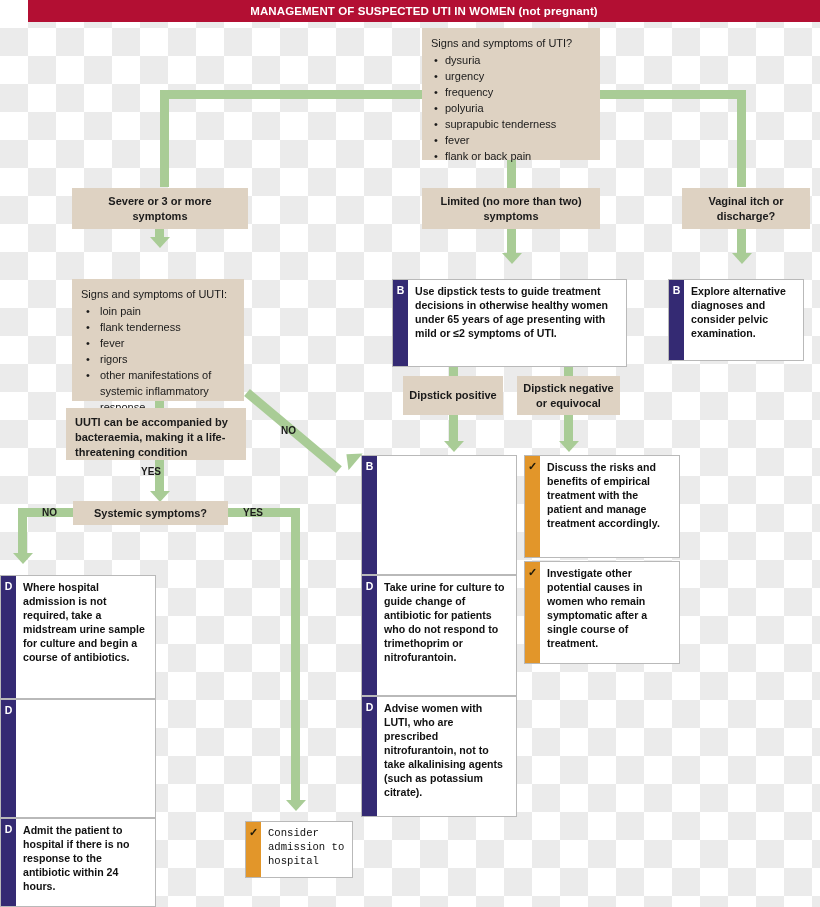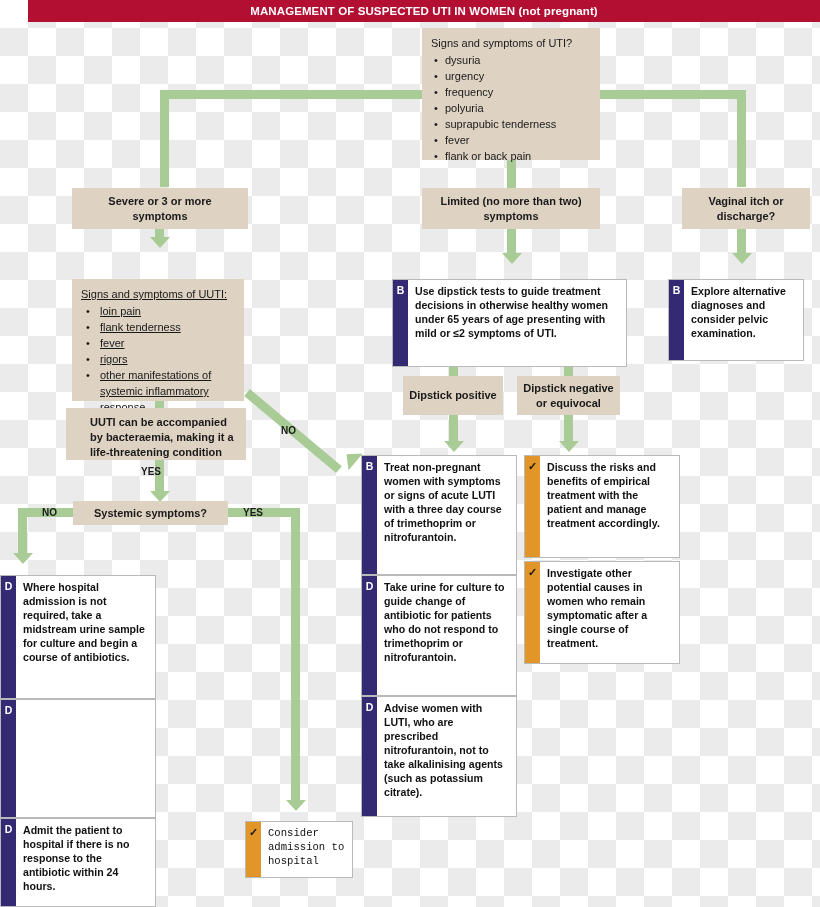--- a/index.html
+++ b/index.html
@@ -57,21 +57,21 @@
     font-weight: bold;
     font-size: 11px;
     line-height: 1.32;
   }
   .tan.list {
     padding: 7px 8px 8px 9px;
     font-size: 11px;
     line-height: 1.46;
   }
   .tan.para {
-    padding: 7px 9px 7px 24px;
+    padding: 7px 9px 7px 9px;
     font-weight: bold;
     font-size: 11px;
     line-height: 1.38;
   }
 
   
   .card {
     position: absolute;
     box-sizing: border-box;
     background: #ffffff;
@@ -216,21 +216,21 @@
       <li>flank or back pain</li>
     </ul>
   </div>
 
   <div class="box tan center" style="left:72px; top:188px; width:176px; height:41px; padding:0 8px;">Severe or 3 or more symptoms</div>
 
   <div class="box tan center" style="left:422px; top:188px; width:178px; height:41px; padding:0 8px;">Limited (no more than two) symptoms</div>
 
   <div class="box tan center" style="left:676px; top:188px; width:128px; height:41px; padding:0 8px;margin-left:6px;">Vaginal itch or discharge?</div>
 
-  <div class="box tan list uuti-list" style="left:72px; top:279px; width:172px; height:122px;text-decoration:underline;">
+  <div class="box tan list uuti-list" style="left:72px; top:279px; width:172px; height:122px;">
     <div class="lead">Signs and symptoms of UUTI:</div>
     <ul class="bullets">
       <li>loin pain</li>
       <li>flank tenderness</li>
       <li>fever</li>
       <li>rigors</li>
       <li>other manifestations of systemic inflammatory response</li>
     </ul>
   </div>
 
@@ -256,21 +256,20 @@
     <div class="gutter grade">B</div>
     <div class="body">Use dipstick tests to guide treatment decisions in otherwise healthy women under 65 years of age presenting with mild or ≤2 symptoms of UTI.</div>
   </div>
 
   <div class="box tan center" style="left:517px; top:376px; width:103px; height:39px; padding:0 4px;">Dipstick negative or equivocal</div>
 
   <div class="box tan center" style="left:403px; top:376px; width:100px; height:39px; padding:0 5px;">Dipstick positive</div>
 
   <div class="card" style="left:361px; top:455px; width:156px; height:120px;">
     <div class="gutter grade">B</div>
-    <div class="body">Treat non-pregnant women with symptoms or signs of acute LUTI with a three day course of trimethoprim or nitrofurantoin.</div>
   </div>
 
   <div class="card" style="left:361px; top:575px; width:156px; height:121px;">
     <div class="gutter grade">D</div>
     <div class="body">Take urine for culture to guide change of antibiotic for patients who do not respond to trimethoprim or nitrofurantoin.</div>
   </div>
 
   <div class="card" style="left:361px; top:696px; width:156px; height:121px;">
     <div class="gutter grade">D</div>
     <div class="body">Advise women with LUTI, who are prescribed nitrofurantoin, not to take alkalinising agents (such as potassium citrate).</div>

